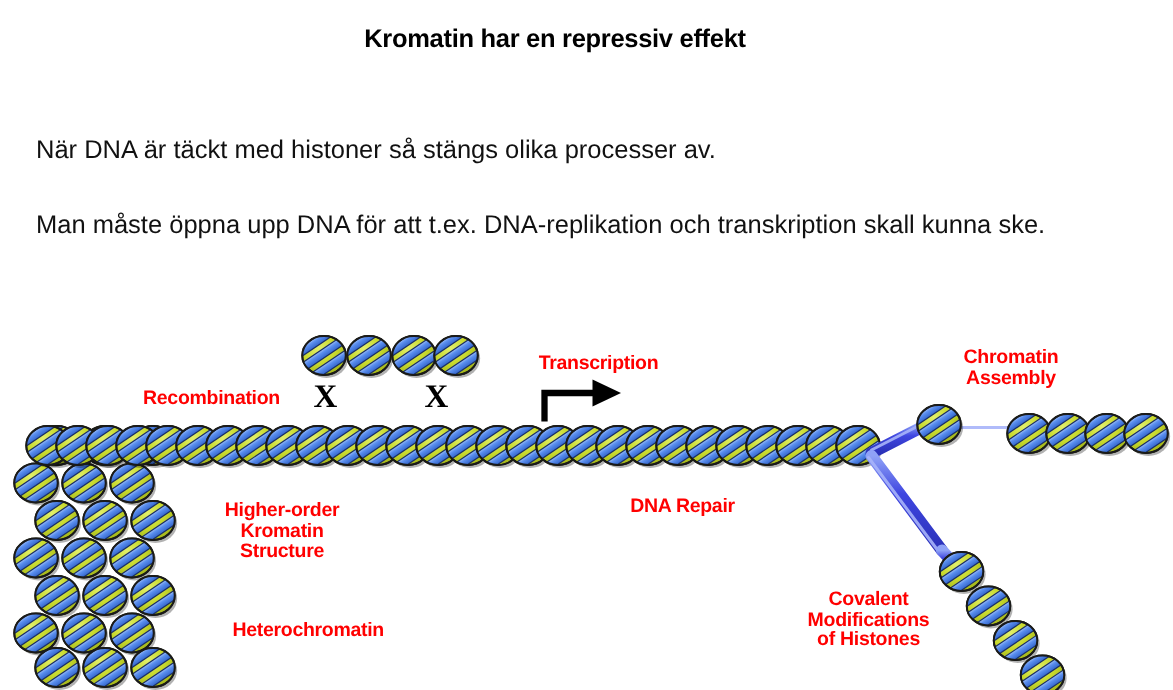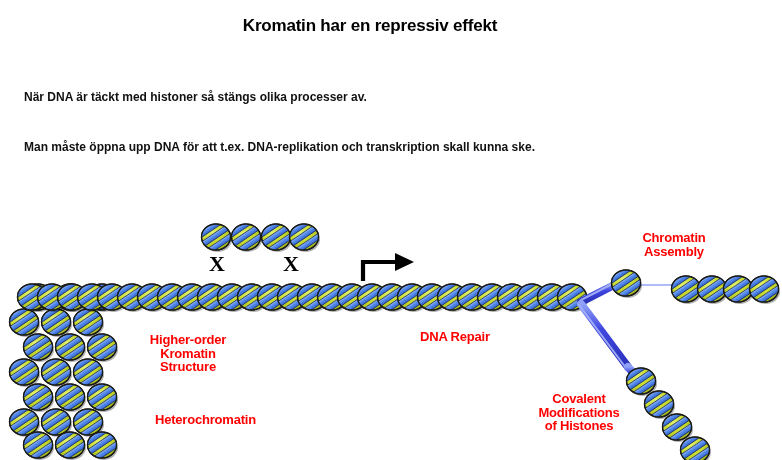--- a/index.html
+++ b/index.html
@@ -25,22 +25,22 @@
     text-align: center;
     font-size: 17px;
     font-weight: bold;
     letter-spacing: -0.2px;
     color: #000000;
     white-space: nowrap;
   }
   .body-line {
     position: absolute;
     left: 24px;
-    font-size: 12px;
-    font-weight: bold;
+    font-size: 17px;
+    font-weight: normal;
     color: #111111;
     white-space: nowrap;
   }
   #body-line-1 { top: 90px; }
   #body-line-2 { top: 140px; }
 
   
   #diagram {
     position: absolute;
     left: 0;
@@ -214,24 +214,26 @@
     </g>
 
     <g>
       <use href="#nuc" x="641" y="176"></use>
       <use href="#nuc" x="659" y="199"></use>
       <use href="#nuc" x="677" y="222"></use>
       <use href="#nuc" x="695" y="245"></use>
     </g>
   </svg>
 
+  <div class="proc-label" style="left:86px; top:53px; width:110px;">Recombination</div>
 
   <div class="xmark" style="left:209px; top:48px;">X</div>
   <div class="xmark" style="left:283px; top:48px;">X</div>
 
+  <div class="proc-label" style="left:345px; top:30px; width:108px;">Transcription</div>
 
 
   <div class="proc-label" style="left:625px; top:26px; width:98px;">Chromatin
 Assembly</div>
 
   <div class="proc-label" style="left:405px; top:125px; width:100px;">DNA Repair</div>
 
   <div class="proc-label" style="left:128px; top:128px; width:120px;">Higher-order
 Kromatin
 Structure</div>

